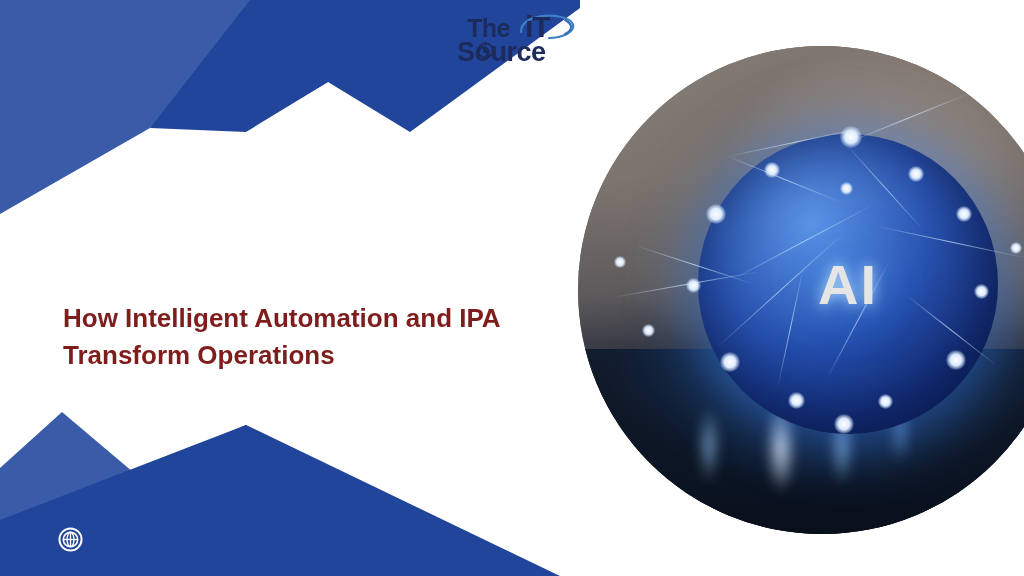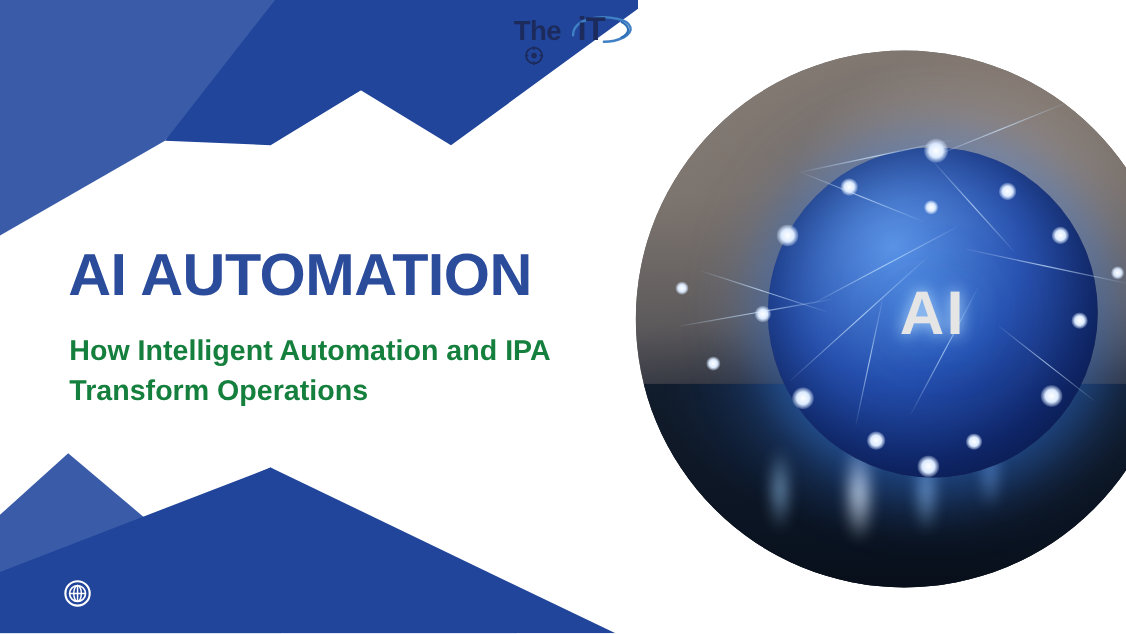--- a/index.html
+++ b/index.html
@@ -158,21 +158,21 @@
     line-height: 1.05;
     white-space: nowrap;
   }
   .subhead {
     position: absolute;
     left: 63px;
     top: 300px;
     width: 500px;
     font-size: 26px;
     font-weight: bold;
-    color: #15803d;
+    color: #7f1d1d;
     line-height: 1.42;
   }
 
   
   .footer-url {
     position: absolute;
     left: 88px;
     top: 529px;
     color: #ffffff;
     font-size: 18px;
@@ -249,31 +249,31 @@
     <polygon points="246,425 470,576 0,576 0,532" fill="#21459A"></polygon>
   </svg>
 
   <div class="logo">
     <svg class="logo-swoosh" viewBox="0 0 64 32">
       <path d="M6,20 C6,6 28,1 46,5 C60,8 62,16 52,22 C46,25 40,26 34,26" fill="none" stroke="#3f7fc4" stroke-width="2.2" stroke-linecap="round"></path>
       <path d="M50,22 C58,18 58,12 50,8" fill="none" stroke="#2f6fb8" stroke-width="2" stroke-linecap="round"></path>
     </svg>
     <div class="logo-the">The</div>
     <div class="logo-it">iT</div>
+    <div class="logo-source">Source</div>
     <svg class="logo-globe" viewBox="0 0 20 20">
       <circle cx="10" cy="10" r="8.5" fill="none" stroke="#1d2b5c" stroke-width="2"></circle>
       <circle cx="10" cy="10" r="3" fill="#1d2b5c"></circle>
       <line x1="10" y1="0" x2="10" y2="4" stroke="#1d2b5c" stroke-width="1.6"></line>
       <line x1="10" y1="16" x2="10" y2="20" stroke="#1d2b5c" stroke-width="1.6"></line>
       <line x1="0" y1="10" x2="4" y2="10" stroke="#1d2b5c" stroke-width="1.6"></line>
       <line x1="16" y1="10" x2="20" y2="10" stroke="#1d2b5c" stroke-width="1.6"></line>
     </svg>
   </div>
 
-  <div class="headline">AI AUTOMATION</div>
   <div class="subhead">How Intelligent Automation and IPA Transform Operations</div>
 
   <svg class="footer-globe" viewBox="0 0 26 26">
     <circle cx="13" cy="13" r="11.5" fill="none" stroke="#ffffff" stroke-width="2"></circle>
     <circle cx="13" cy="13" r="7.5" fill="none" stroke="#ffffff" stroke-width="1.6"></circle>
     <ellipse cx="13" cy="13" rx="3.6" ry="7.5" fill="none" stroke="#ffffff" stroke-width="1.4"></ellipse>
     <line x1="5.5" y1="13" x2="20.5" y2="13" stroke="#ffffff" stroke-width="1.4"></line>
     <line x1="13" y1="5.5" x2="13" y2="20.5" stroke="#ffffff" stroke-width="1.4"></line>
   </svg>
 

